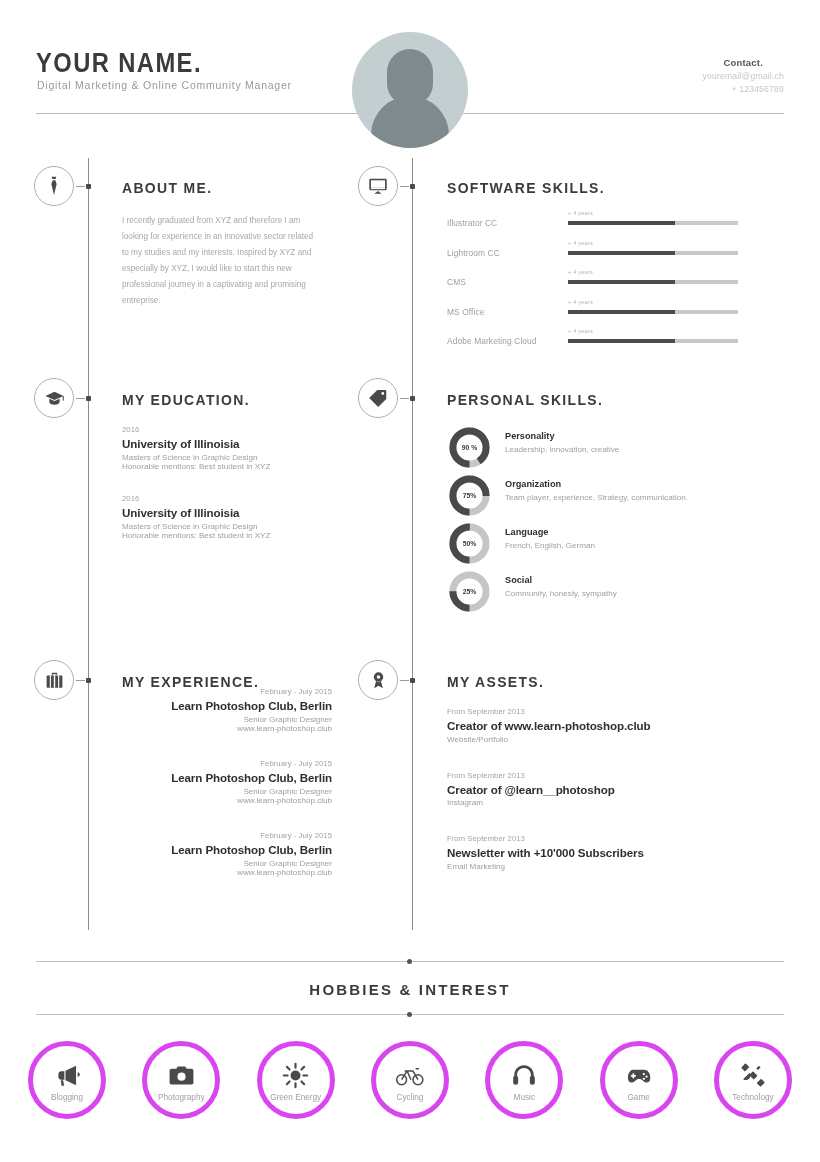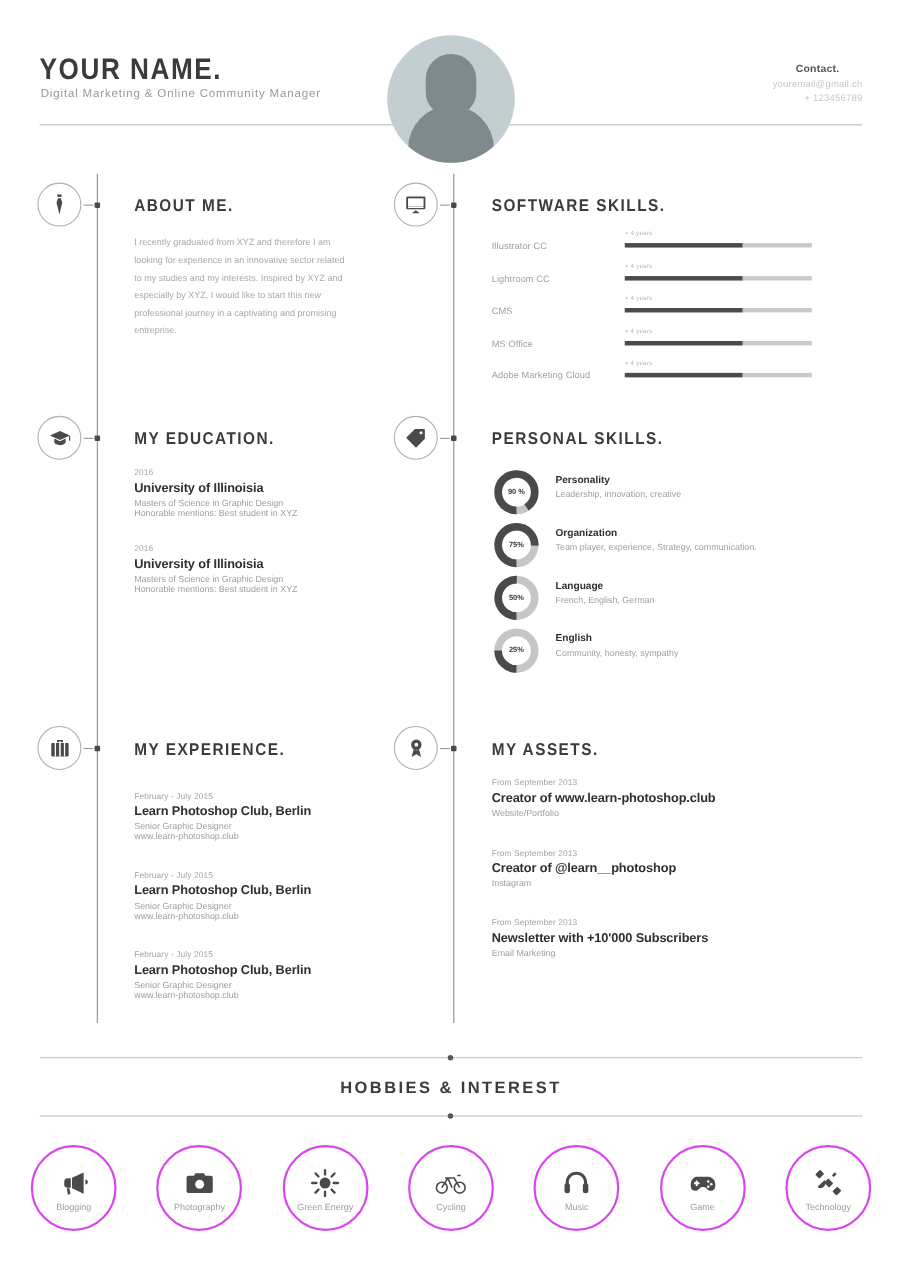--- a/index.html
+++ b/index.html
@@ -108,21 +108,21 @@
   .e-title {
     font-size: 11.6px; font-weight: bold; color: #2f2f2f;
     margin-top: 3px; letter-spacing: -.1px;
   }
   .e-sub { font-size: 8.1px; color: #9e9e9e; margin-top: 2.5px; }
   .e-sub2 { font-size: 8.1px; color: #9e9e9e; margin-top: 0.5px; }
 
   .edu-list { position: absolute; left: 122px; top: 425px; width: 210px; }
   .edu-list .entry { margin-bottom: 23px; }
 
-  .exp-list { position: absolute; left: 122px; top: 719px; width: 210px; }
+  .exp-list { position: absolute; left: 122px; top: 687px; width: 210px; text-align: right; }
   .exp-list .entry { margin-bottom: 26px; }
 
   .asset-list { position: absolute; left: 447px; top: 707px; width: 290px; }
   .asset-list .entry { margin-bottom: 27px; }
 
   
   .ps-list { position: absolute; left: 447px; top: 425px; width: 300px; }
   .ps-row { position: relative; height: 48px; }
   .ps-donut { position: absolute; left: 0; top: 0; width: 45px; height: 45px; }
   .ps-pct {
@@ -150,21 +150,21 @@
   .hb-title {
     position: absolute; left: 0; top: 981px; width: 820px; text-align: center;
     font-size: 15px; font-weight: bold; letter-spacing: 2.2px; color: #3b3b3b;
   }
   .hb-items {
     position: absolute; left: 28px; top: 1041px; width: 764px;
     display: flex; justify-content: space-between;
   }
   .hb-item {
     width: 78px; height: 78px; border-radius: 50%;
-    border: 2px solid #d946ef; background: #fff;
+    border: 5px solid #d946ef; background: #fff;
     position: relative;
     display: flex; flex-direction: column; align-items: center; justify-content: center;
   }
   .hb-ico { height: 34px; display: flex; align-items: center; justify-content: center; }
   .hb-label {
     font-size: 8.2px; color: #9e9e9e; margin-top: 1px; text-align: center;
     white-space: nowrap;
   }
 </style>
 </head>
@@ -318,21 +318,21 @@
       <div class="ps-pct">50%</div>
       <div class="ps-name">Language</div>
       <div class="ps-desc">French, English, German</div>
     </div>
     <div class="ps-row">
       <svg class="ps-donut" viewBox="0 0 42 42">
         <circle cx="21" cy="21" r="15.5" fill="none" stroke="#c6c6c6" stroke-width="6.5"></circle>
         <circle class="ps-arc" cx="21" cy="21" r="15.5" fill="none" stroke="#4a4a4a" stroke-width="6.5" transform="rotate(90 21 21)" stroke-dasharray="24.347343065320896 97.38937226128358"></circle>
       </svg>
       <div class="ps-pct">25%</div>
-      <div class="ps-name">English</div>
+      <div class="ps-name">Social</div>
       <div class="ps-desc">Community, honesty, sympathy</div>
     </div>
   </div>
 
   <div class="sec-icon" style="left:34px; top:660px;">
     <svg width="21" height="21" viewBox="0 0 24 24" fill="#4a4a4a">
       <path d="M9 3h6v2.4h-1.8V4.6h-2.4v.8H9V3z"></path>
       <rect x="3" y="6.2" width="18" height="14" rx="1"></rect>
       <rect x="11.2" y="6.2" width="1.6" height="14" fill="#fff"></rect>
       <rect x="6.6" y="6.2" width="1.3" height="14" fill="#fff"></rect>

